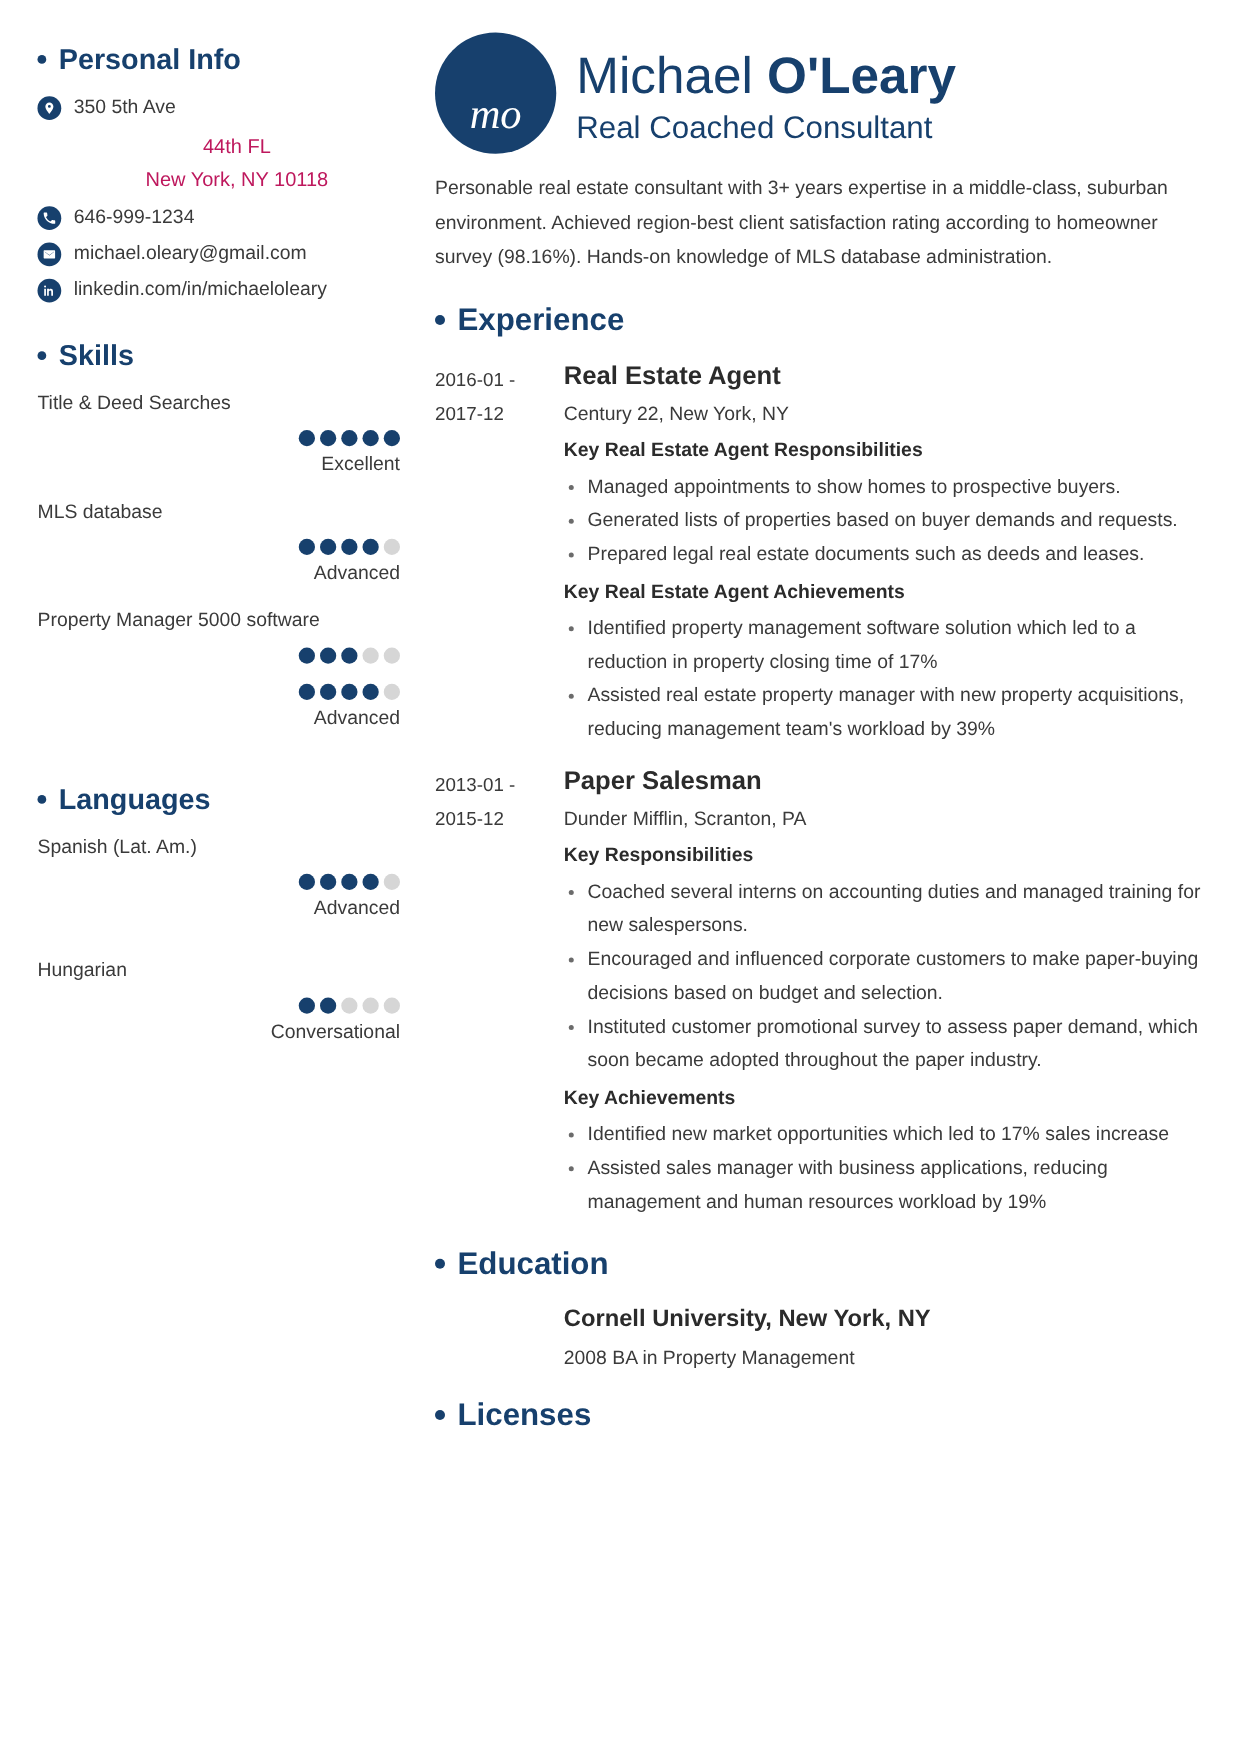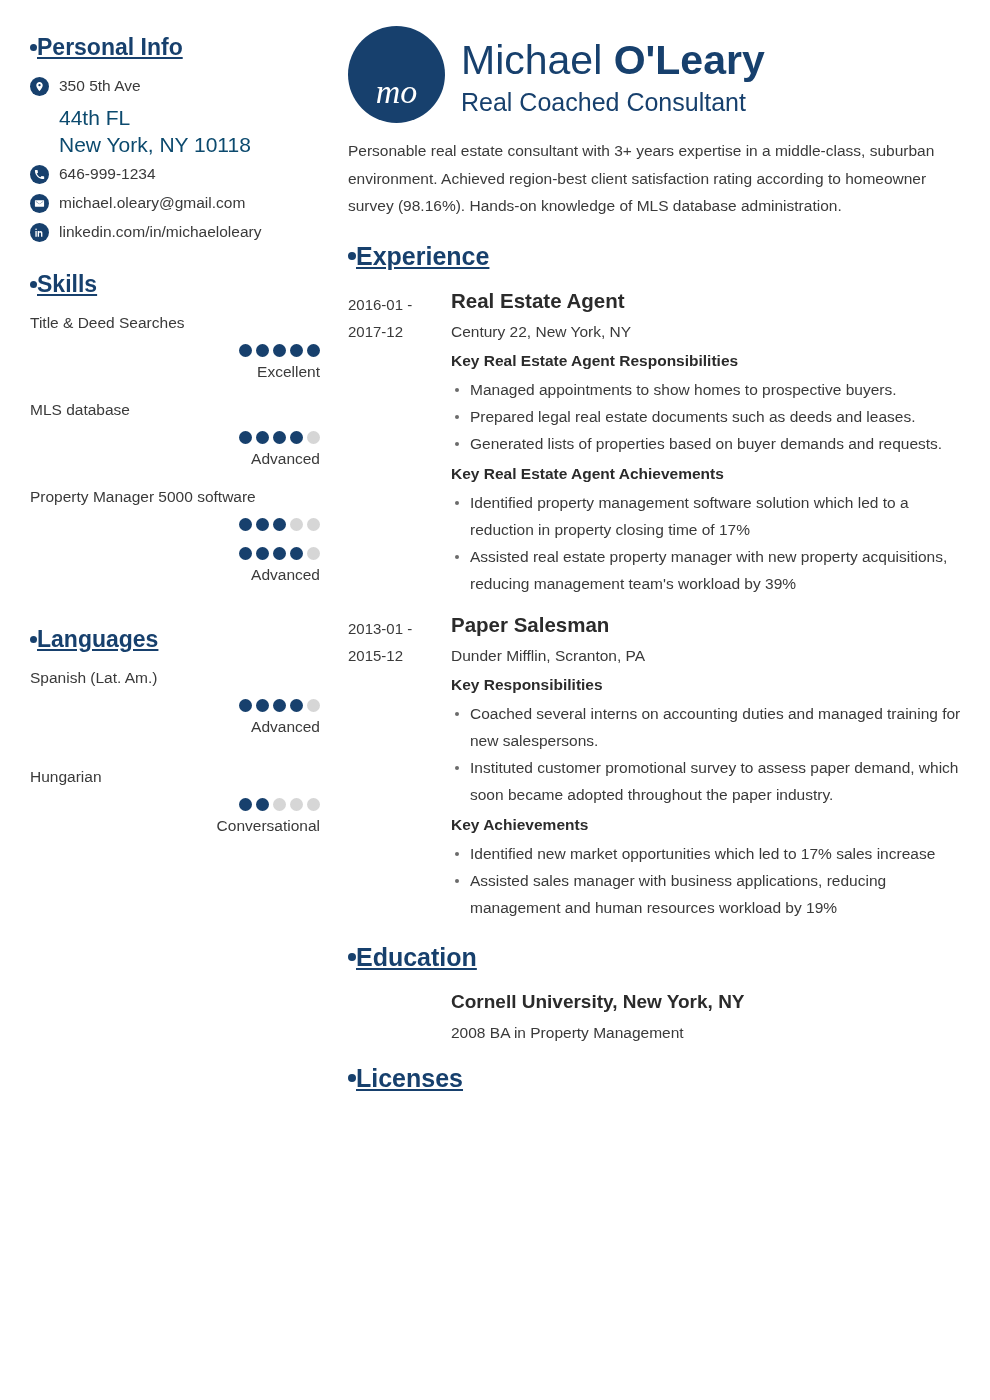--- a/index.html
+++ b/index.html
@@ -23,25 +23,25 @@
   
   .sidebar {
     width: 340px;
     padding: 34px 20px 0 30px;
     flex-shrink: 0;
   }
 
   .section-heading {
     display: flex;
     align-items: center;
+    gap: 10px;
     color: #17406d;
     font-size: 24px;
     font-weight: bold;
     margin-bottom: 14px;
-    text-decoration: underline;
   }
   .section-heading .head-bullet {
     width: 7px;
     height: 7px;
     border-radius: 50%;
     background: #17406d;
     flex-shrink: 0;
     display: inline-block;
   }
   .sidebar .section-heading { font-size: 23px; }
@@ -66,24 +66,25 @@
     justify-content: center;
   }
   .contact-icon svg { display: block; }
   .contact-text {
     font-size: 15.5px;
     line-height: 27px;
     color: #3a3a3a;
     margin-top: -3px;
   }
   .addr-extra {
-    font-size: 21px;
-    line-height: 27px;
-    color: #0c4a6e;
+    font-size: 16px;
+    line-height: 27px;
+    color: #be185d;
     margin-left: 29px;
+    text-align: center;
   }
 
   .skills-block { margin-top: 26px; }
   .lang-block { margin-top: 40px; }
 
   .rate-item { margin-bottom: 16px; }
   .rate-label {
     font-size: 15.5px;
     color: #3a3a3a;
     line-height: 22px;
@@ -414,22 +415,22 @@
         <div>2016-01 -</div>
         <div>2017-12</div>
       </div>
       <div class="exp-body">
         <div class="exp-role">Real Estate Agent</div>
         <div class="exp-company">Century 22, New York, NY</div>
 
         <div class="exp-subhead">Key Real Estate Agent Responsibilities</div>
         <ul class="bullets">
           <li>Managed appointments to show homes to prospective buyers.</li>
+          <li>Generated lists of properties based on buyer demands and requests.</li>
           <li>Prepared legal real estate documents such as deeds and leases.</li>
-          <li>Generated lists of properties based on buyer demands and requests.</li>
         </ul>
 
         <div class="exp-subhead">Key Real Estate Agent Achievements</div>
         <ul class="bullets">
           <li>Identified property management software solution which led to a reduction in property closing time of 17%</li>
           <li>Assisted real estate property manager with new property acquisitions, reducing management team's workload by 39%</li>
         </ul>
       </div>
     </div>
 
@@ -438,20 +439,21 @@
         <div>2013-01 -</div>
         <div>2015-12</div>
       </div>
       <div class="exp-body">
         <div class="exp-role">Paper Salesman</div>
         <div class="exp-company">Dunder Mifflin, Scranton, PA</div>
 
         <div class="exp-subhead">Key Responsibilities</div>
         <ul class="bullets">
           <li>Coached several interns on accounting duties and managed training for new salespersons.</li>
+          <li>Encouraged and influenced corporate customers to make paper-buying decisions based on budget and selection.</li>
           <li>Instituted customer promotional survey to assess paper demand, which soon became adopted throughout the paper industry.</li>
         </ul>
 
         <div class="exp-subhead">Key Achievements</div>
         <ul class="bullets">
           <li>Identified new market opportunities which led to 17% sales increase</li>
           <li>Assisted sales manager with business applications, reducing management and human resources workload by 19%</li>
         </ul>
       </div>
     </div>

